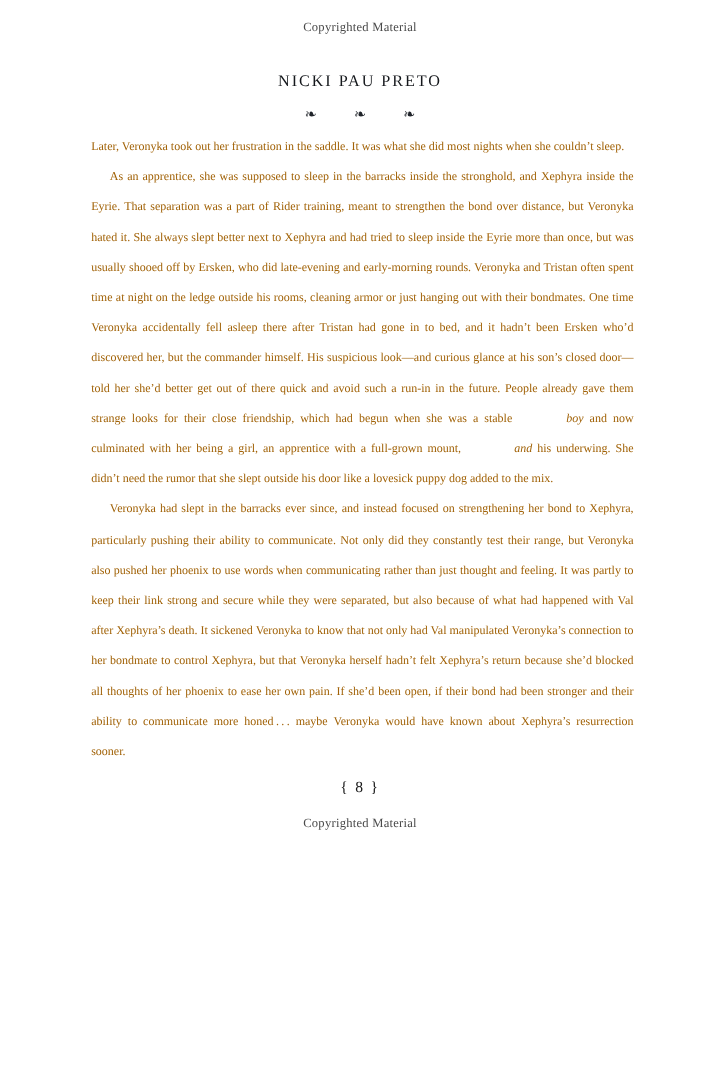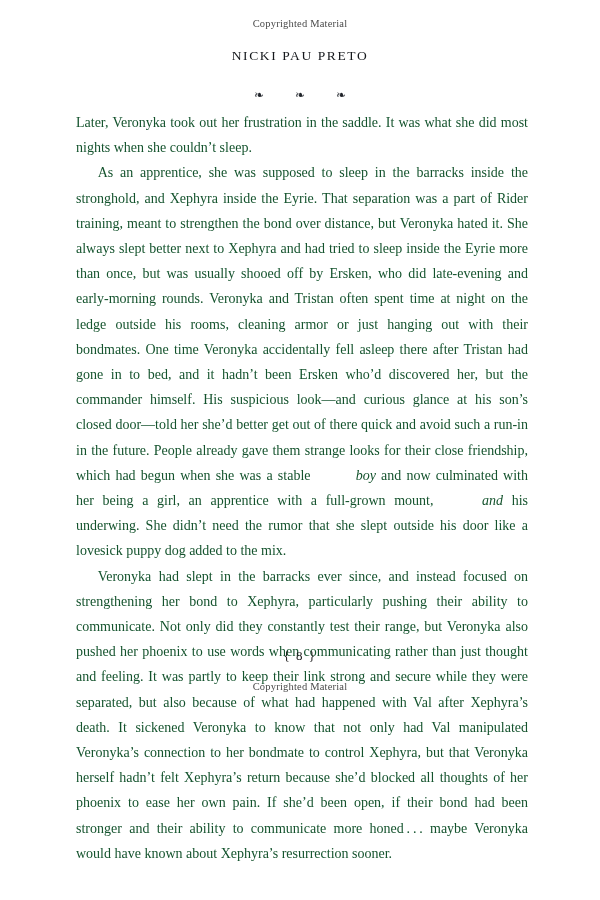--- a/index.html
+++ b/index.html
@@ -32,21 +32,21 @@
     font-size: 10.5px;
     letter-spacing: 0.2px;
     color: #4a4a4a;
   }
   .watermark-top { top: 18px; }
   .watermark-bottom { bottom: 24px; }
 
   .running-head {
     position: absolute;
     left: 0;
-    top: 48px;
+    top: 60px;
     width: 100%;
     text-align: center;
     font-size: 13.5px;
     letter-spacing: 1.6px;
     color: #15181c;
     font-variant: small-caps;
   }
 
   .ornament {
     position: absolute;
@@ -58,25 +58,25 @@
     color: #20242a;
     letter-spacing: 14px;
     text-indent: 14px;
   }
 
   .body-text {
     position: absolute;
     left: 76px;
     top: 110px;
     width: 452px;
-    font-size: 14px;
+    font-size: 10px;
     line-height: 25.2px;
     text-align: justify;
     text-justify: inter-word;
-    color: #14532d;
+    color: #a16207;
     hyphens: none;
   }
   .body-text p {
     margin: 0;
   }
   .body-text p.indent {
     text-indent: 1.55em;
   }
   .body-text em {
     margin-left: 40px;

